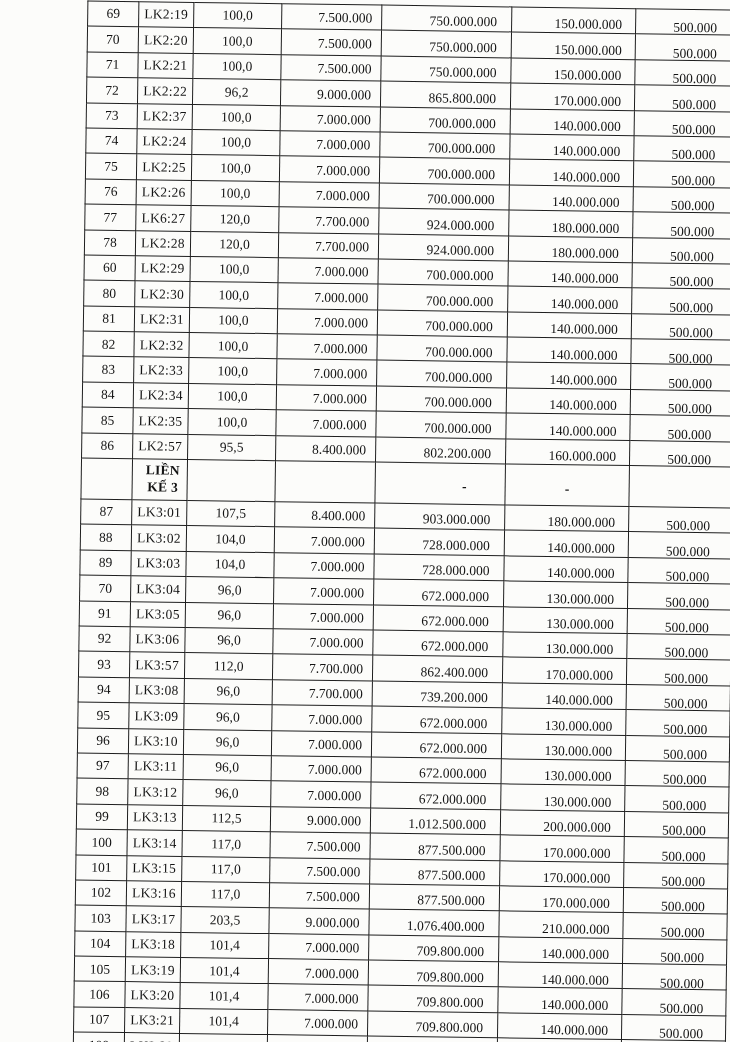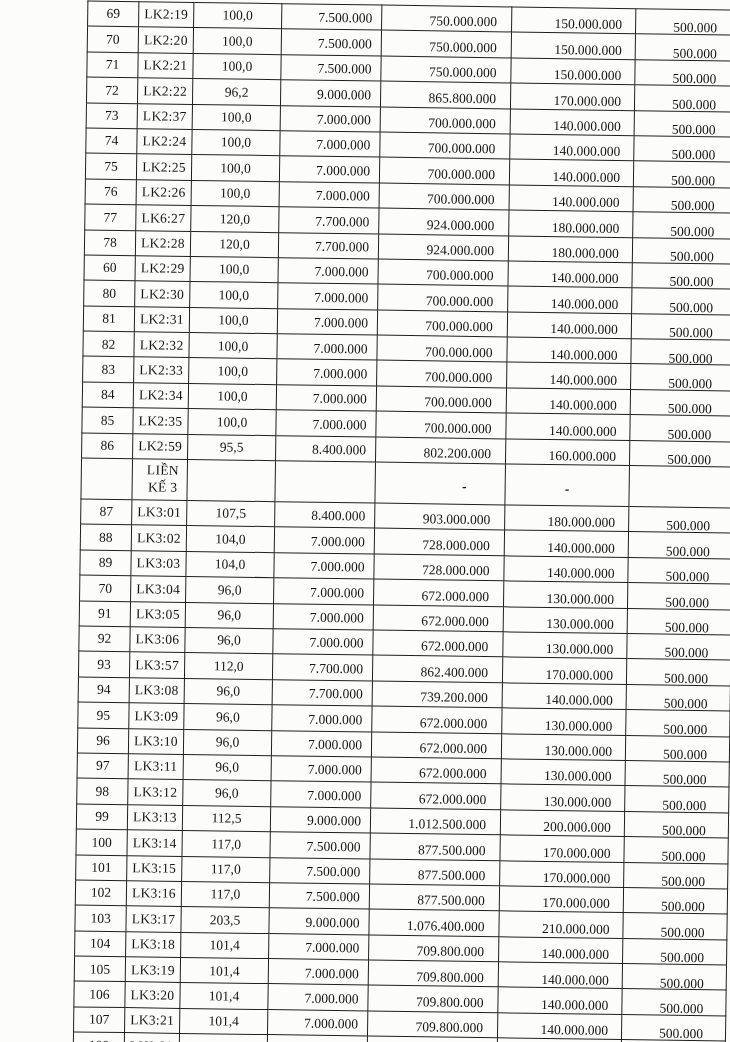--- a/index.html
+++ b/index.html
@@ -43,21 +43,21 @@
   td.c6{text-align:right;padding-right:13px;}
   td.c7{text-align:right;padding-right:22px;}
   
   td.c4 .cv{top:1px;}
   td.c5 .cv{top:3px;}
   td.c6 .cv{top:4px;}
   td.c7 .cv{top:6px;}
   tr.section td{height:40px;}
   tr.section td.c2 .cv{
     white-space:normal;
-    font-weight:normal;
+    font-weight:bold;
     line-height:1.25;
     top:0;
     width:52px;
   }
   tr.section td.c5{text-align:right;padding-right:38px;}
   tr.section td.c6{text-align:center;padding-right:4px;}
   tr.section td .cv{font-weight:bold;}
 
   
   .edge-mark{
@@ -258,21 +258,21 @@
           <td class="c1"><span class="cv">85</span></td>
           <td class="c2"><span class="cv">LK2:35</span></td>
           <td class="c3"><span class="cv">100,0</span></td>
           <td class="c4"><span class="cv">7.000.000</span></td>
           <td class="c5"><span class="cv">700.000.000</span></td>
           <td class="c6"><span class="cv">140.000.000</span></td>
           <td class="c7"><span class="cv">500.000</span></td>
         </tr>
         <tr>
           <td class="c1"><span class="cv">86</span></td>
-          <td class="c2"><span class="cv">LK2:59</span></td>
+          <td class="c2"><span class="cv">LK2:57</span></td>
           <td class="c3"><span class="cv">95,5</span></td>
           <td class="c4"><span class="cv">8.400.000</span></td>
           <td class="c5"><span class="cv">802.200.000</span></td>
           <td class="c6"><span class="cv">160.000.000</span></td>
           <td class="c7"><span class="cv">500.000</span></td>
         </tr>
         <tr class="section">
           <td class="c1"><span class="cv"></span></td>
           <td class="c2"><span class="cv">LIỀN KẾ 3</span></td>
           <td class="c3"><span class="cv"></span></td>

